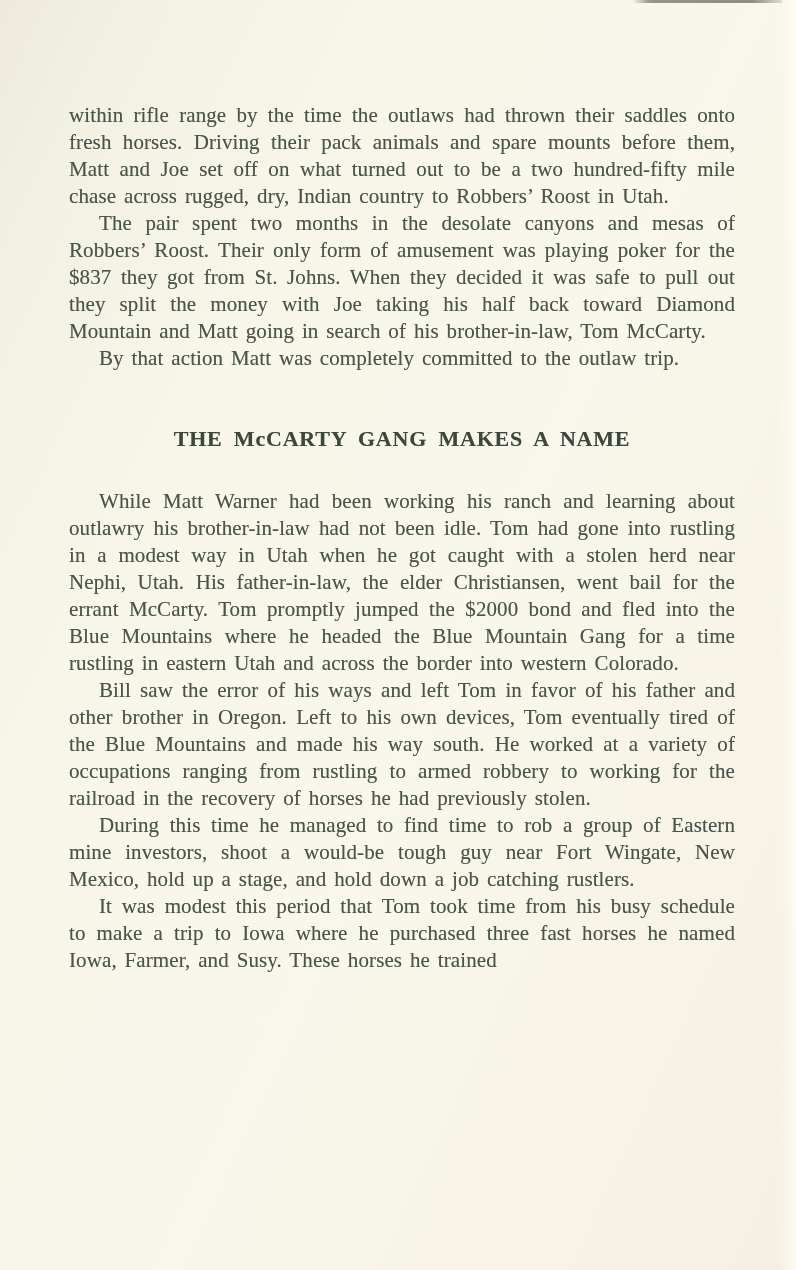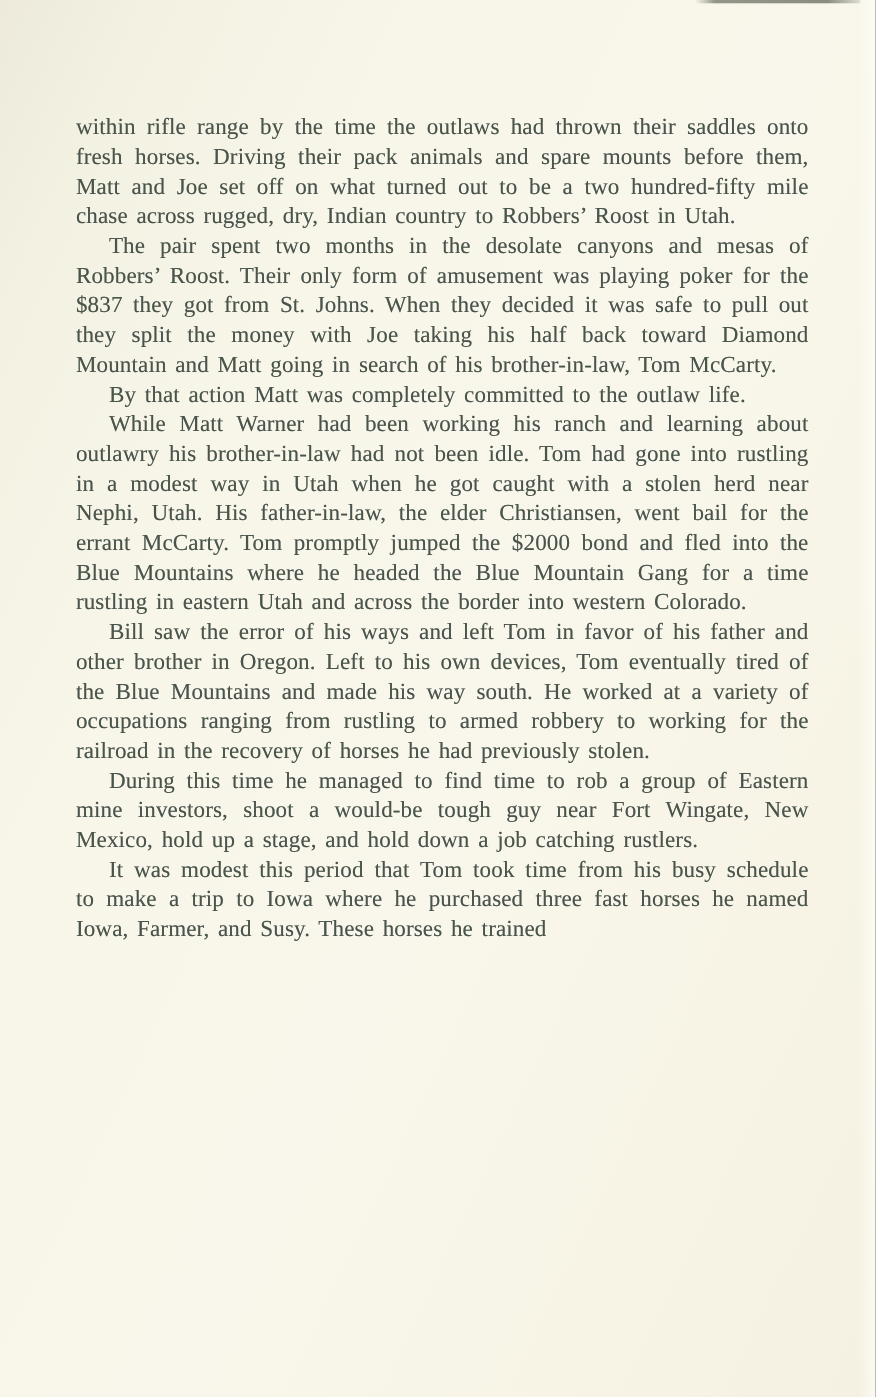--- a/index.html
+++ b/index.html
@@ -82,19 +82,20 @@
 </style>
 </head>
 <body>
 
 <div class="page">
   <div class="scan-edge"></div>
   <div class="right-sheen"></div>
   <div class="text-block">
       <p class="para">within rifle range by the time the outlaws had thrown their saddles onto fresh horses. Driving their pack animals and spare mounts before them, Matt and Joe set off on what turned out to be a two hundred-fifty mile chase across rugged, dry, Indian country to Robbers’ Roost in Utah.</p>
       <p class="para indent">The pair spent two months in the desolate canyons and mesas of Robbers’ Roost. Their only form of amusement was playing poker for the $837 they got from St. Johns. When they decided it was safe to pull out they split the money with Joe taking his half back toward Diamond Mountain and Matt going in search of his brother-in-law, Tom McCarty.</p>
-      <p class="para indent">By that action Matt was completely committed to the outlaw life.</p>
+      <p class="para indent">By that action Matt was completely committed to the outlaw trip.</p>
+      <h2 class="heading">THE McCARTY GANG MAKES A NAME</h2>
       <p class="para indent">While Matt Warner had been working his ranch and learning about outlawry his brother-in-law had not been idle. Tom had gone into rustling in a modest way in Utah when he got caught with a stolen herd near Nephi, Utah. His father-in-law, the elder Christiansen, went bail for the errant McCarty. Tom promptly jumped the $2000 bond and fled into the Blue Mountains where he headed the Blue Mountain Gang for a time rustling in eastern Utah and across the border into western Colorado.</p>
       <p class="para indent">Bill saw the error of his ways and left Tom in favor of his father and other brother in Oregon. Left to his own devices, Tom eventually tired of the Blue Mountains and made his way south. He worked at a variety of occupations ranging from rustling to armed robbery to working for the railroad in the recovery of horses he had previously stolen.</p>
       <p class="para indent">During this time he managed to find time to rob a group of Eastern mine investors, shoot a would-be tough guy near Fort Wingate, New Mexico, hold up a stage, and hold down a job catching rustlers.</p>
       <p class="para indent">It was modest this period that Tom took time from his busy schedule to make a trip to Iowa where he purchased three fast horses he named Iowa, Farmer, and Susy. These horses he trained</p>
     </div>
 </div>
 
 </body></html>

